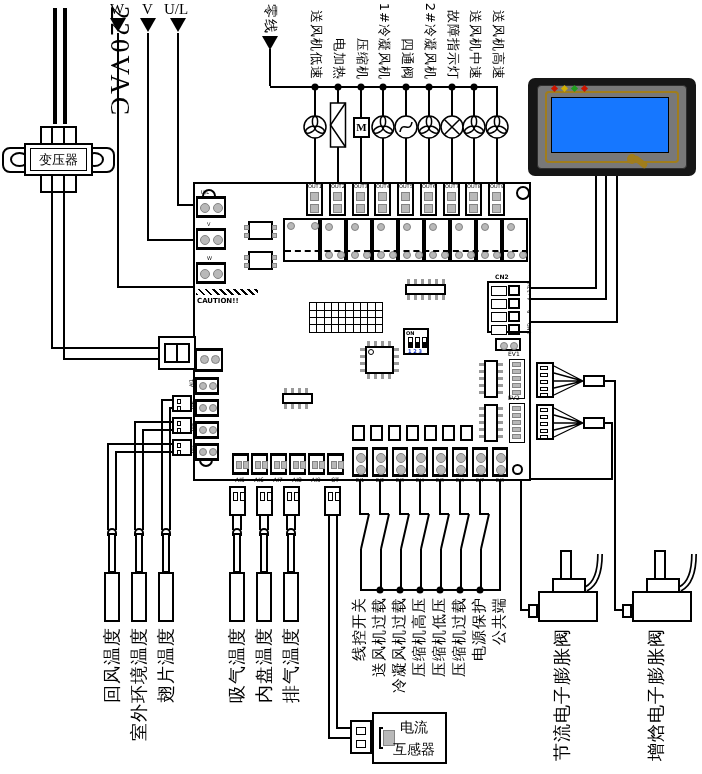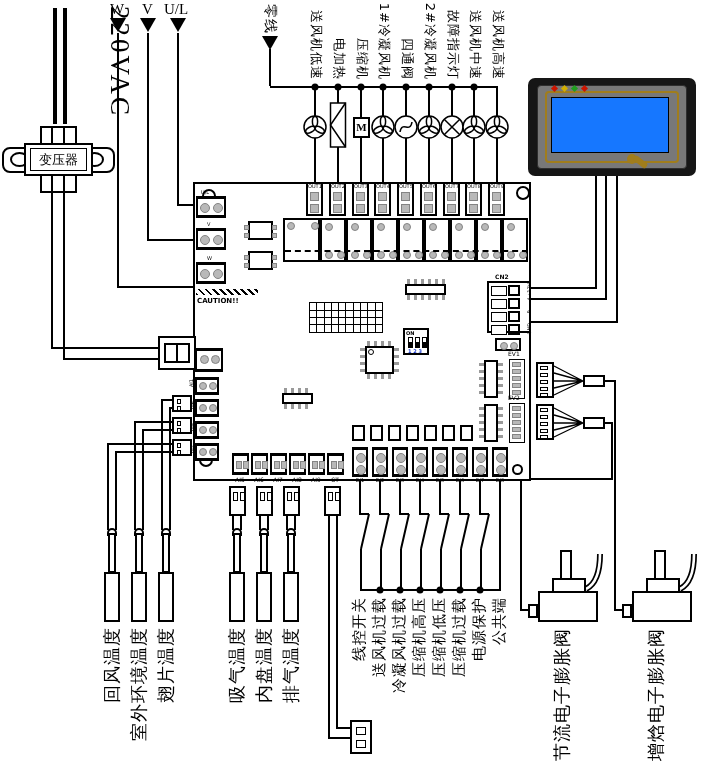--- a/index.html
+++ b/index.html
@@ -646,20 +646,26 @@
   <div class="vup senslab" style="left:130px;top:627px;">室外环境温度</div>
   <div class="vup senslab" style="left:157px;top:627px;">翅片温度</div>
   <div class="vup senslab" style="left:228px;top:627px;">吸气温度</div>
   <div class="vup senslab" style="left:255px;top:627px;">内盘温度</div>
   <div class="vup senslab" style="left:282px;top:627px;">排气温度</div>
 
   <div class="blk" style="left:350px;top:720px;width:22px;height:34px;">
     <div class="slot" style="left:4px;top:5px;width:10px;height:8px;"></div>
     <div class="slot" style="left:4px;top:18px;width:10px;height:8px;"></div>
     </div>
+  <div class="blk" style="left:372px;top:712px;width:75px;height:52px;">
+    <div class="abs" style="left:5px;top:13px;width:4px;height:22px;border:2px solid #000;border-right:none;box-sizing:border-box;"></div>
+    <div class="pad" style="left:9px;top:16px;width:12px;height:16px;"></div>
+    <div class="abs" style="left:26px;top:5px;font-size:14px;">电流</div>
+    <div class="abs" style="left:19px;top:27px;font-size:14px;">互感器</div>
+  </div>
 
   <div>
     <div class="blk" style="left:528px;top:604px;width:10px;height:14px;"></div>
     <div class="blk" style="left:560px;top:550px;width:12px;height:30px;"></div>
     <div class="blk" style="left:552px;top:578px;width:34px;height:15px;"></div>
     <div class="blk" style="left:538px;top:591px;width:60px;height:31px;"></div>
   </div>
   <div>
     <div class="blk" style="left:622px;top:604px;width:10px;height:14px;"></div>
     <div class="blk" style="left:654px;top:550px;width:12px;height:30px;"></div>

